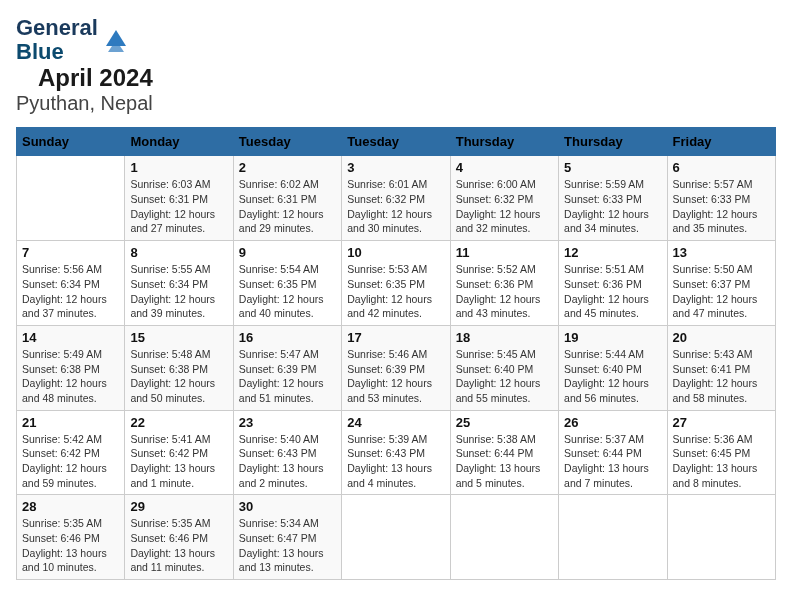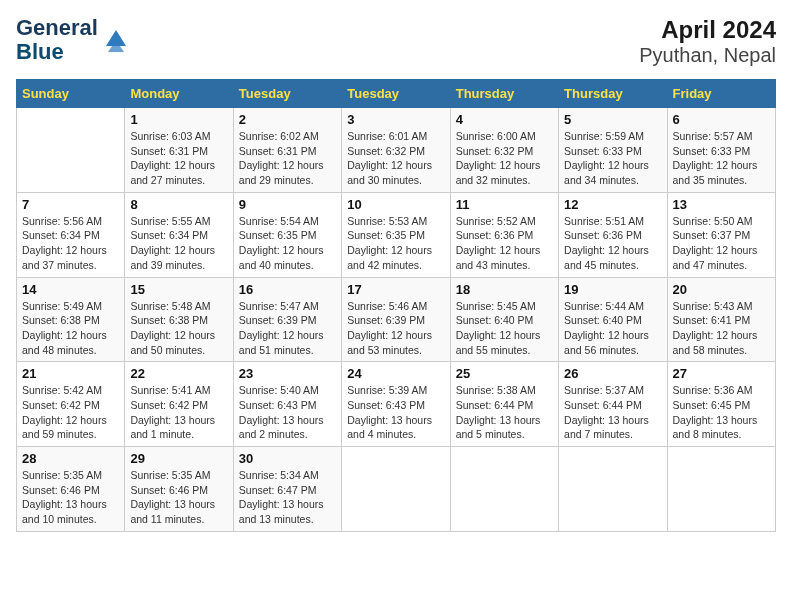--- a/index.html
+++ b/index.html
@@ -5,23 +5,24 @@
     * { box-sizing: border-box; margin: 0; padding: 0; }
     body {
       font-family: Arial, sans-serif;
       background: #fff;
       width: 792px;
       min-height: 612px;
       padding: 16px;
     }
     .header {
       display: flex;
-      justify-content: space-between;
+      justify-content: flex-start;
       align-items: flex-start;
       margin-bottom: 12px;
+      flex-direction: column;
     }
     .logo {
       display: flex;
       flex-direction: column;
       align-items: flex-start;
     }
     .logo-text {
       font-size: 22px;
       font-weight: bold;
       color: #1a3a5c;
@@ -39,21 +40,21 @@
       font-size: 20px;
       color: #444;
     }
     table {
       width: 100%;
       border-collapse: collapse;
       font-size: 11px;
     }
     thead tr th {
       background: #2e6da4;
-      color: #fde047;
+      color: #000000;
       text-align: left;
       padding: 6px 5px;
       font-size: 13px;
       font-weight: bold;
       border: 1px solid #2e6da4;
     }
     tbody tr td {
       vertical-align: top;
       padding: 4px 5px;
       border: 1px solid #ccc;

